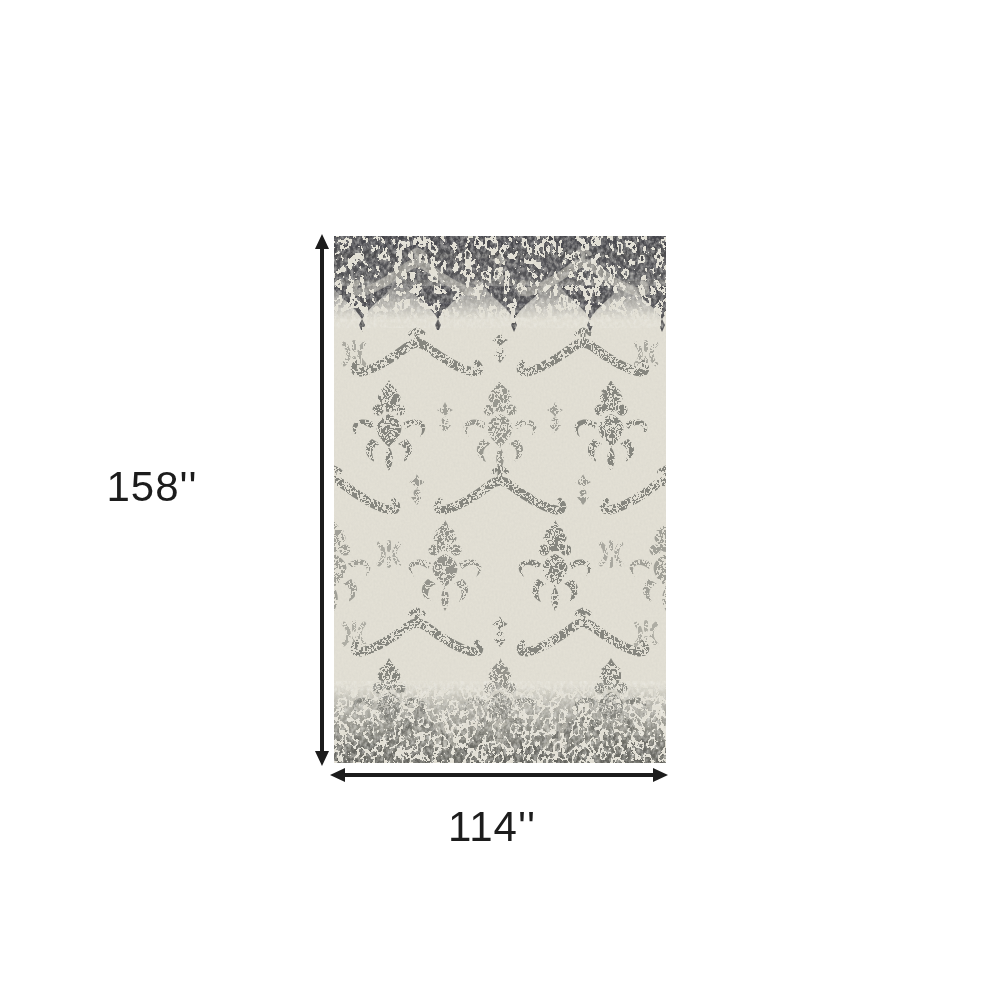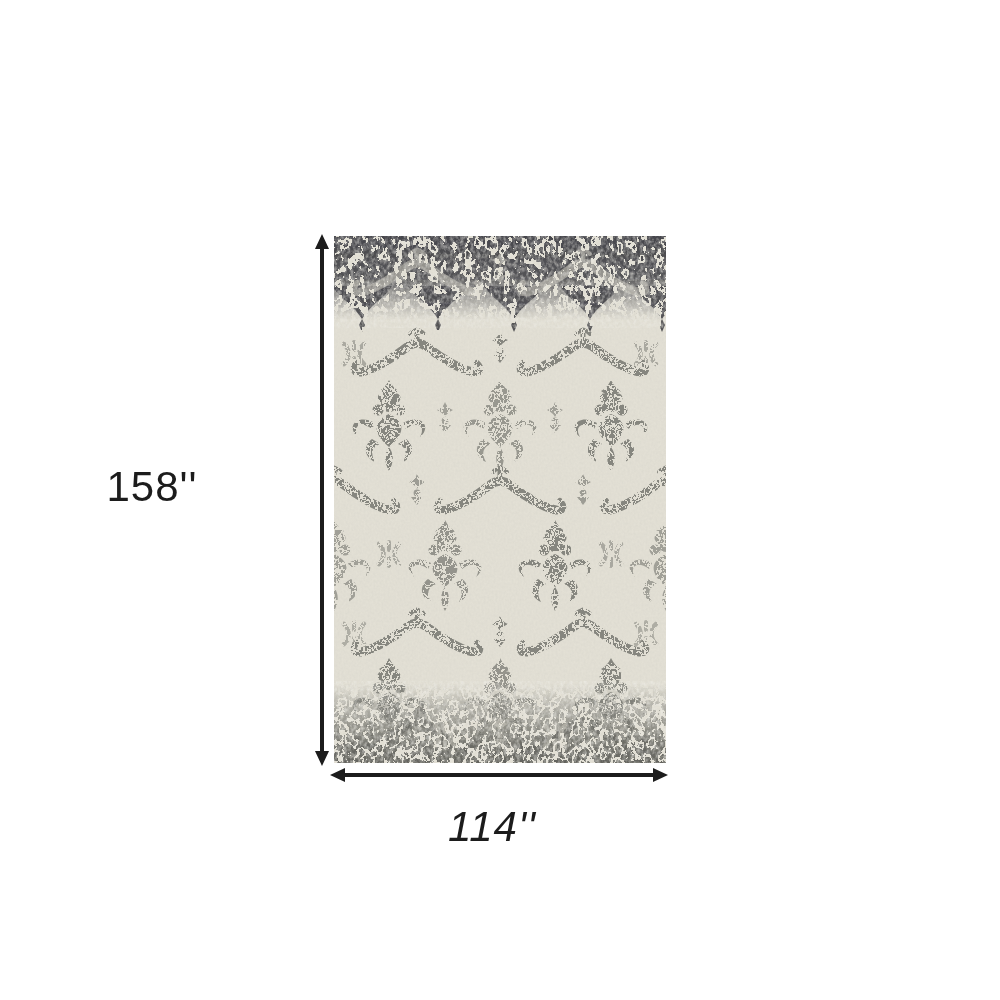--- a/index.html
+++ b/index.html
@@ -33,21 +33,21 @@
   .ah.down{left:0;bottom:0;border-left:7px solid transparent;border-right:7px solid transparent;border-top:15px solid var(--dimension,#1c1c1c);}
   .ah.left{left:0;top:0;border-top:7px solid transparent;border-bottom:7px solid transparent;border-right:15px solid var(--dimension,#1c1c1c);}
   .ah.right{right:0;top:0;border-top:7px solid transparent;border-bottom:7px solid transparent;border-left:15px solid var(--dimension,#1c1c1c);}
 
   
   .dim-label{
     position:absolute;color:var(--dimension,#1c1c1c);
     font-size:42px;line-height:1;letter-spacing:1px;text-align:center;
   }
   .dim-label.height{left:42px;top:466px;width:220px;}
-  .dim-label.width{left:382px;top:806px;width:220px;font-style:italic;}
+  .dim-label.width{left:382px;top:806px;width:220px;}
 </style>
 </head>
 <body>
 
 <div class="canvas">
 
   <div class="rug" aria-label="Ivory and gray distressed damask area rug with dark gray fading bands at top and bottom">
     <svg viewBox="0 0 332 527" preserveAspectRatio="none">
       <defs>
         <filter id="erodeField" x="-10%" y="-10%" width="120%" height="120%">

